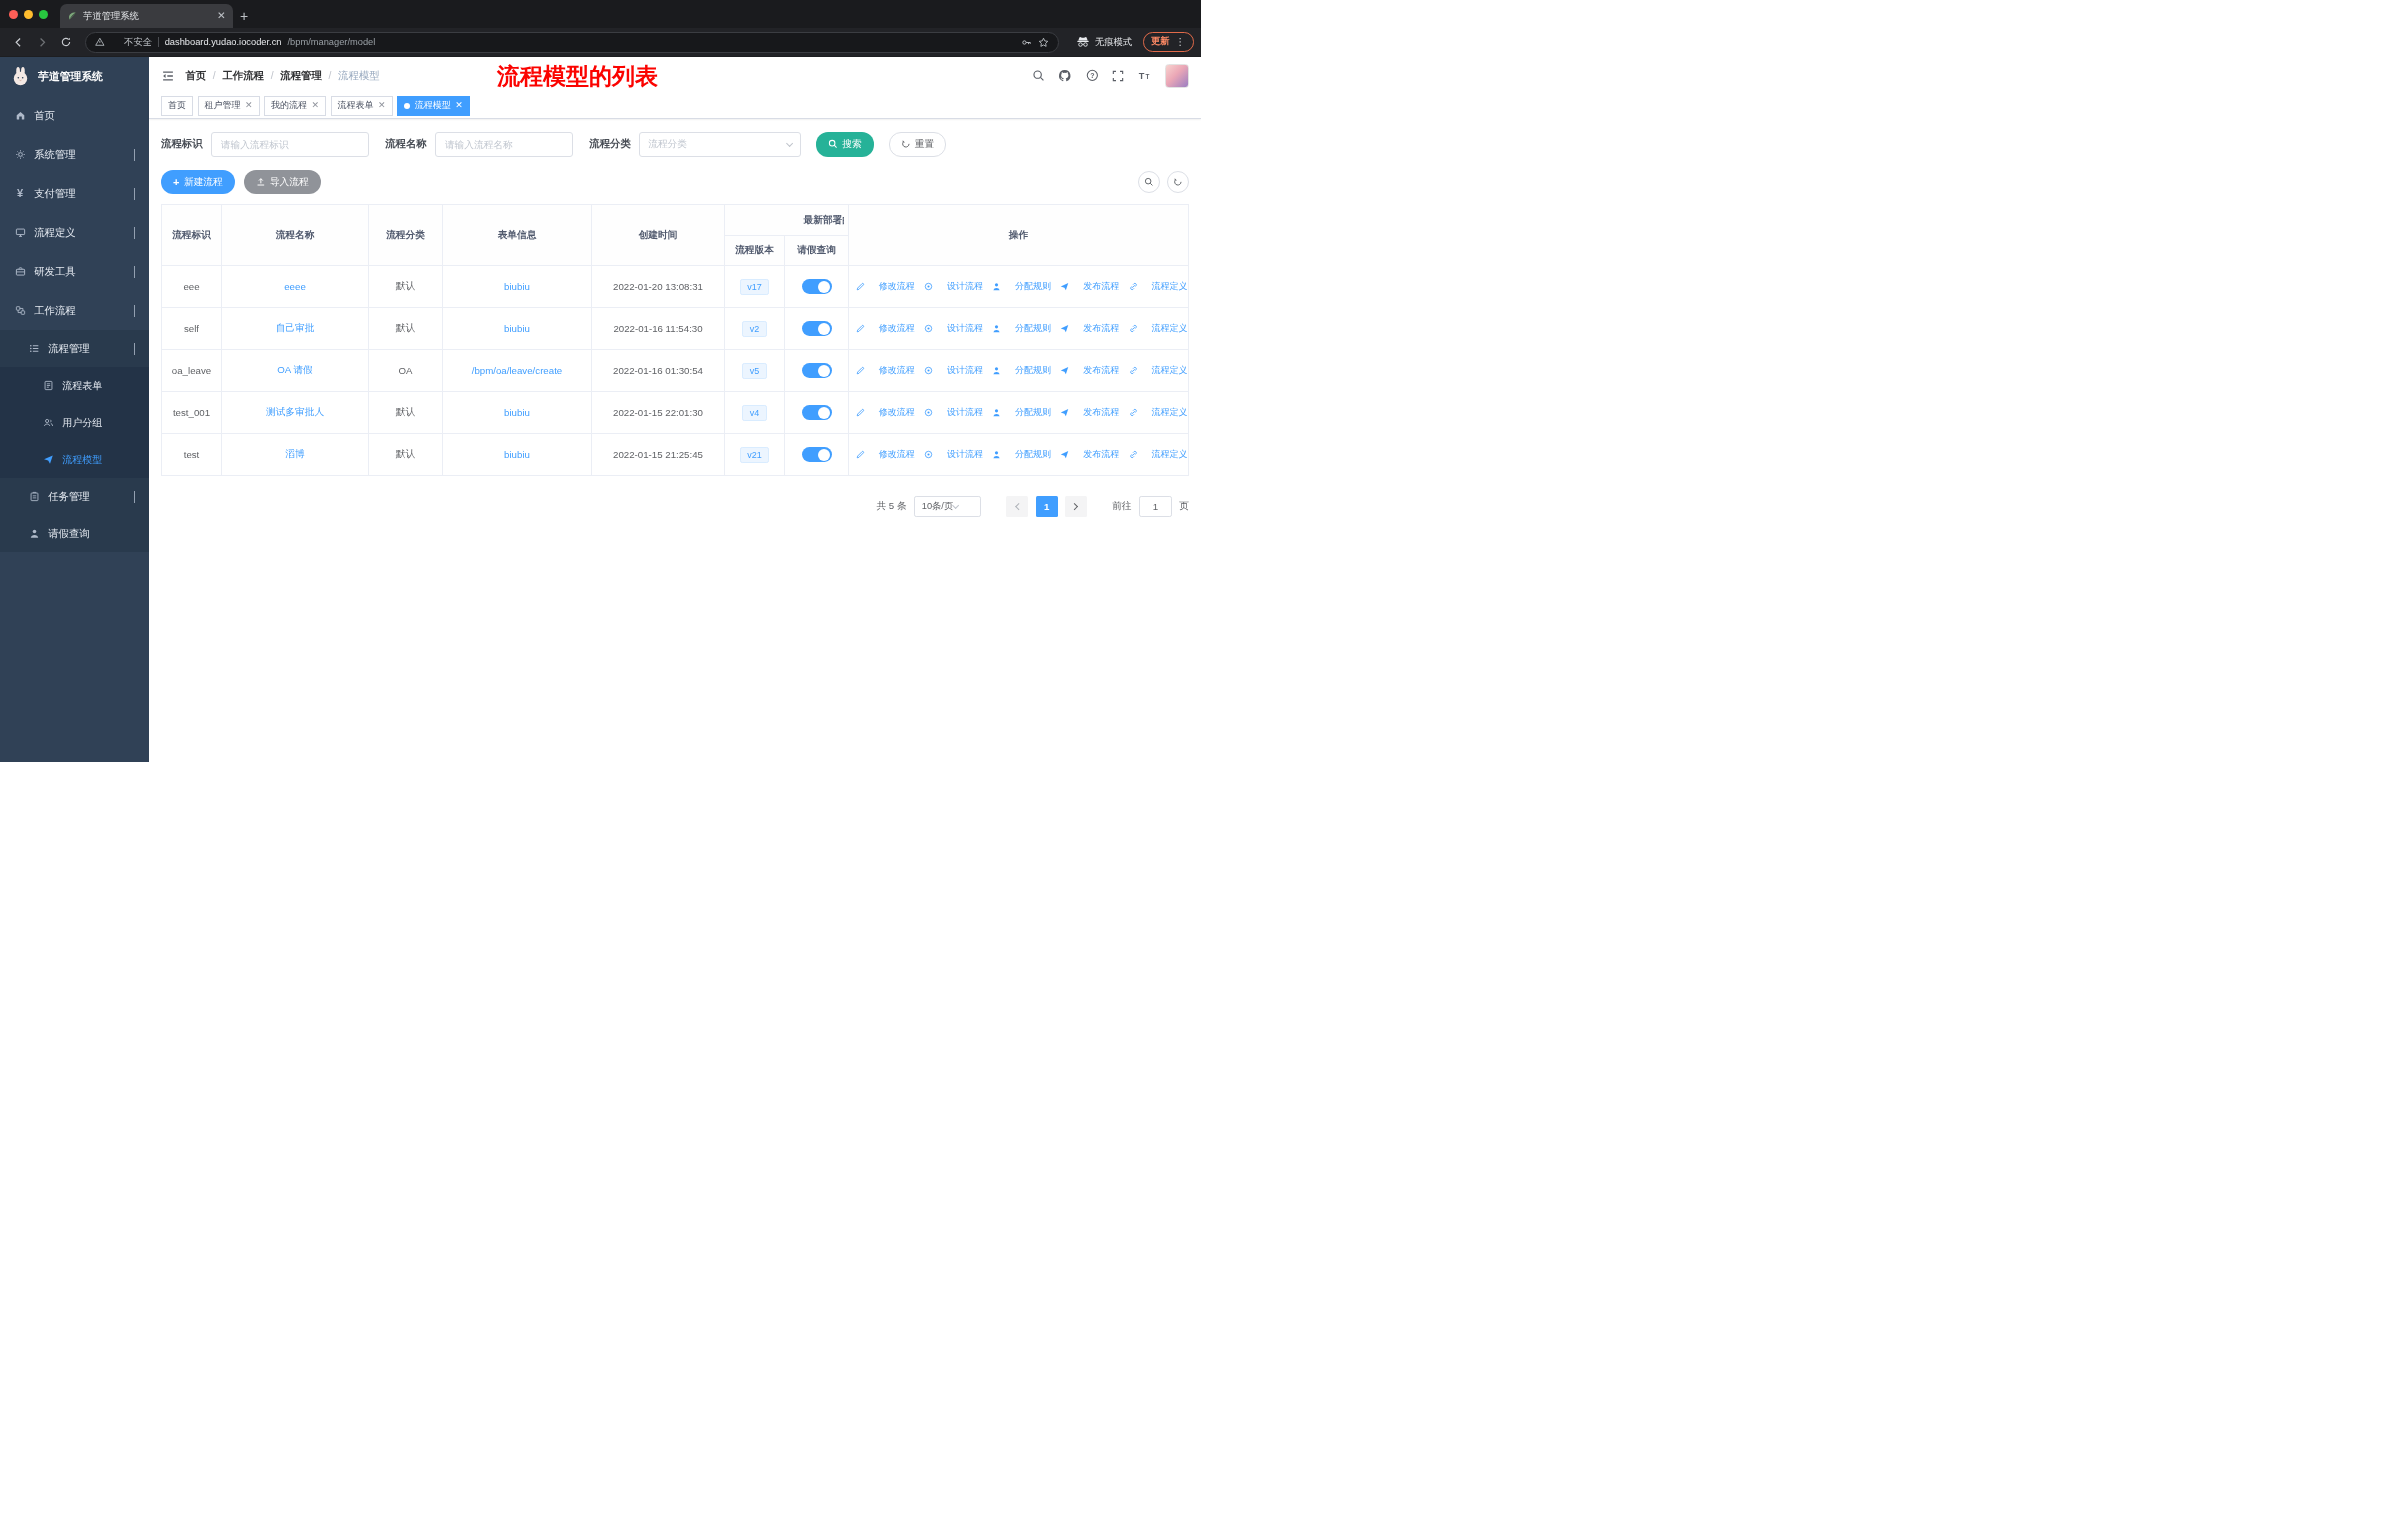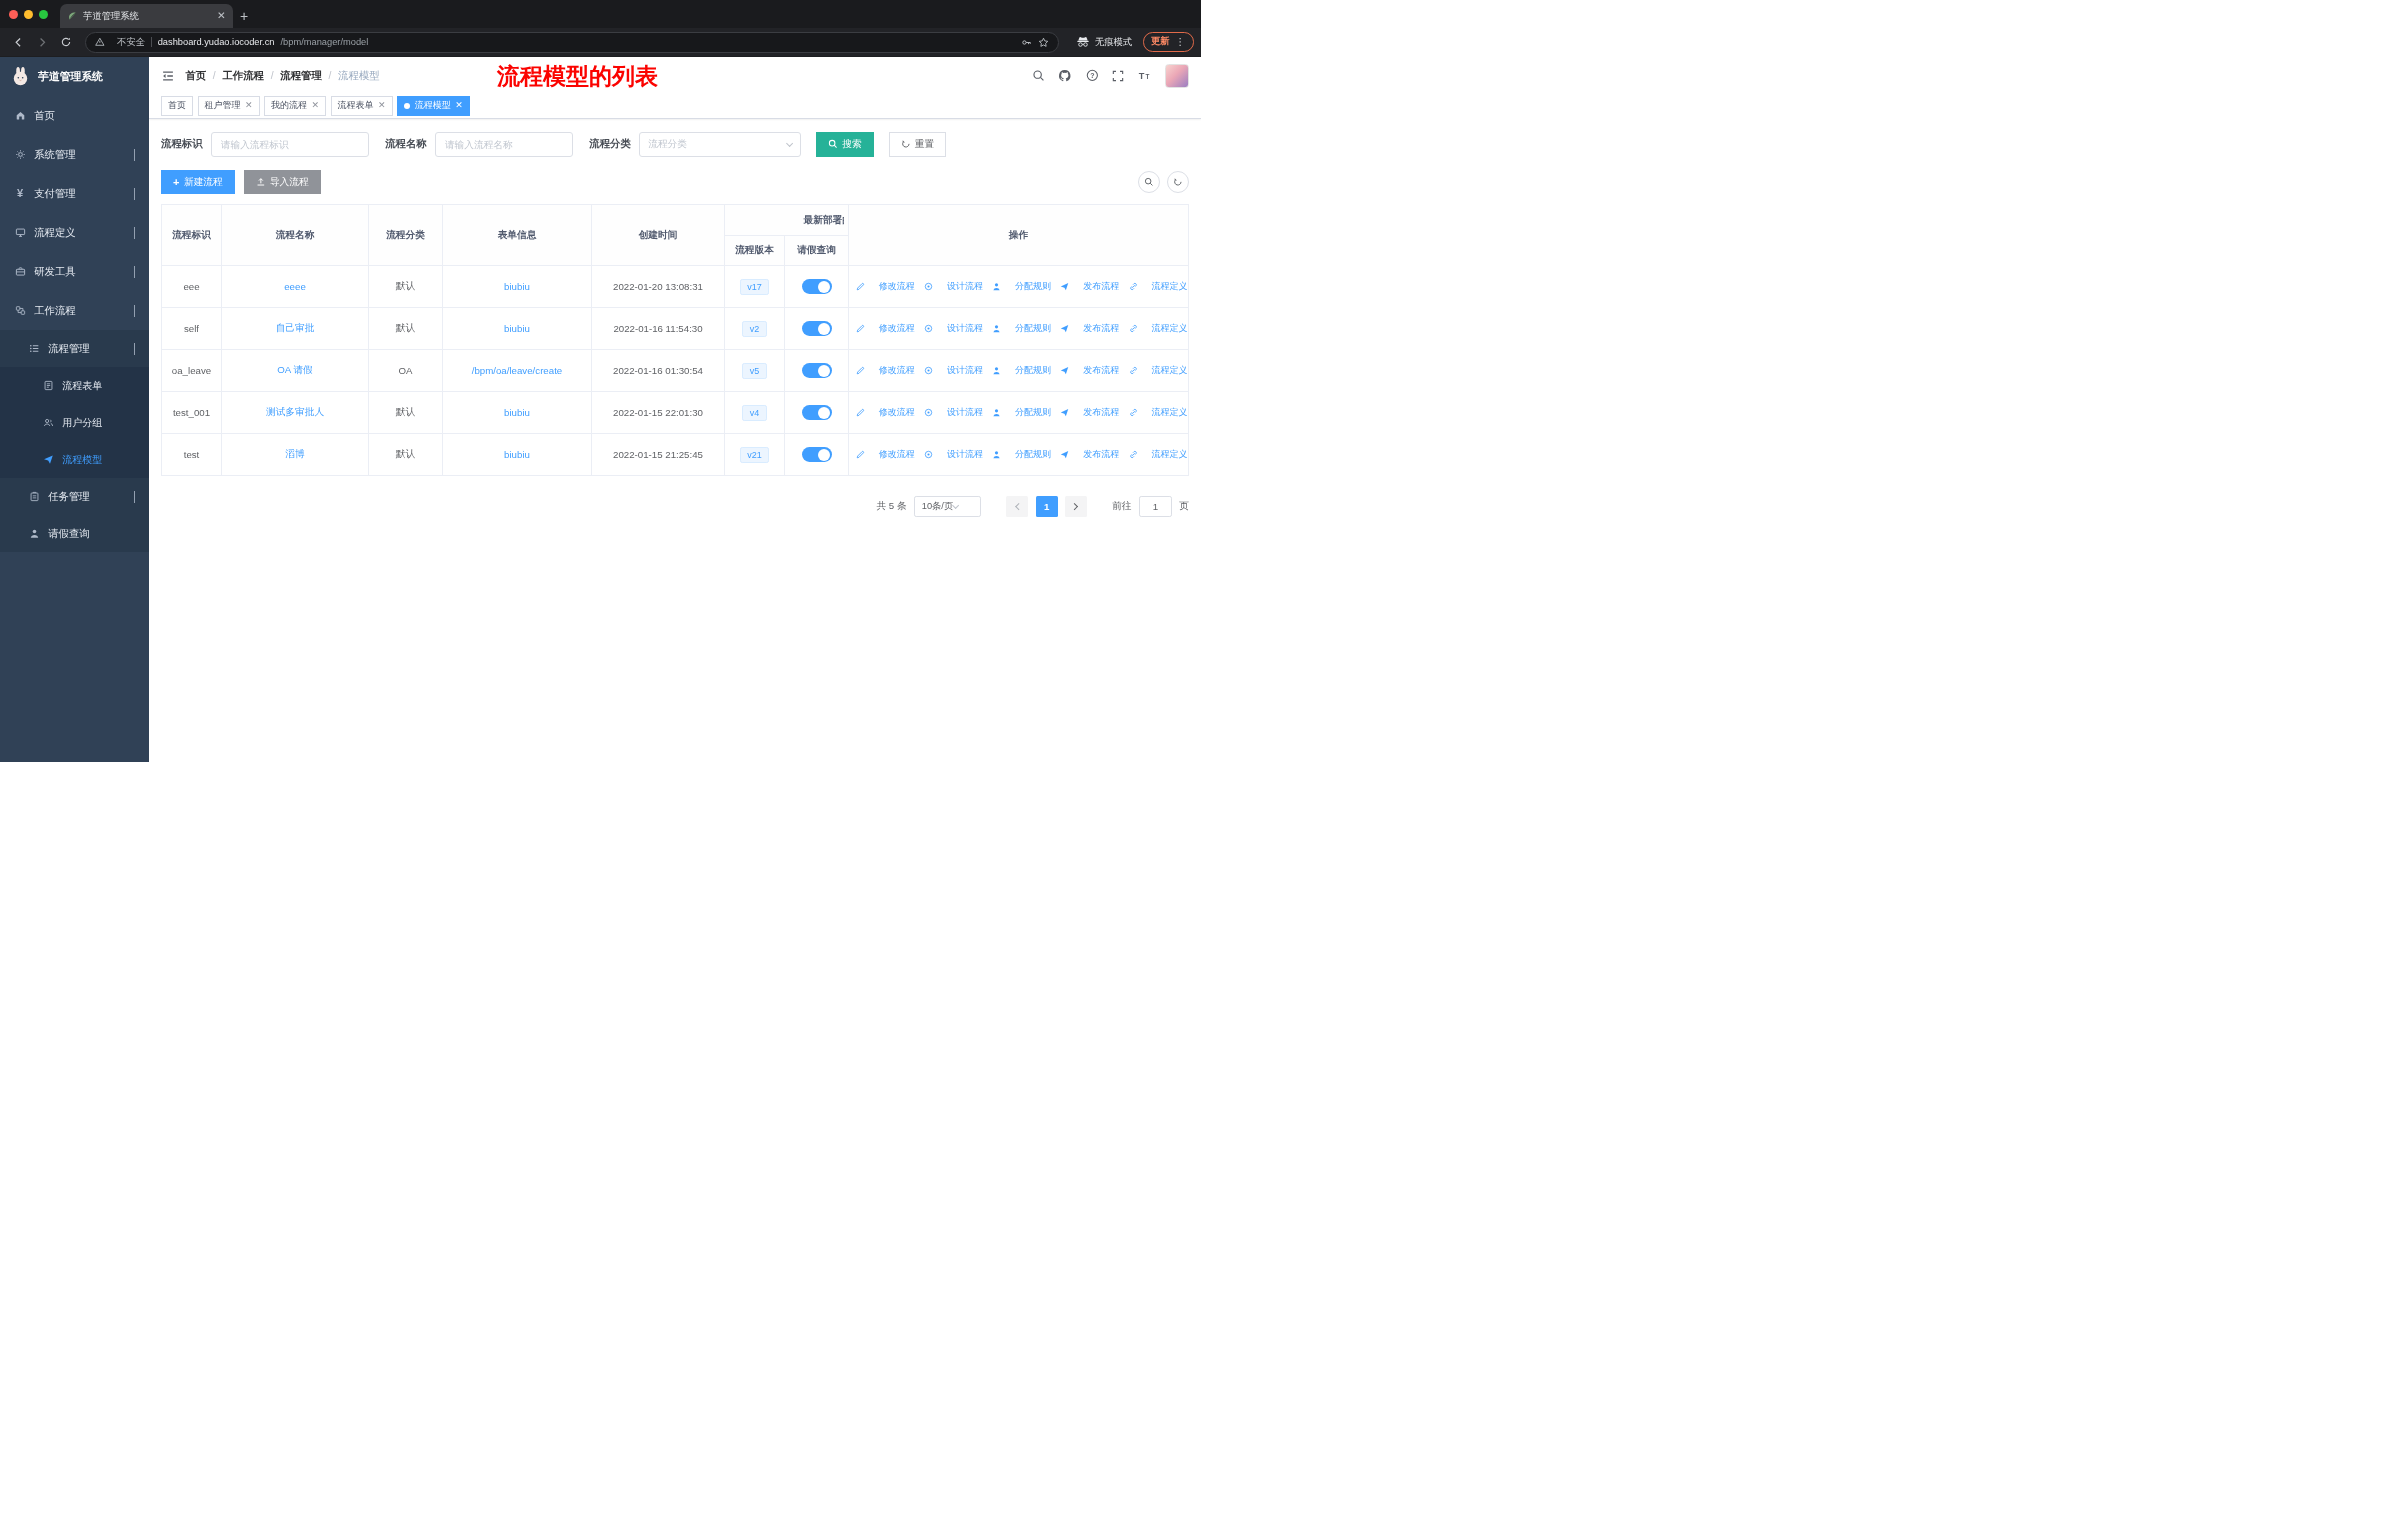--- a/index.html
+++ b/index.html
@@ -16,21 +16,21 @@
 .btab{width:173px;height:24px;background:#3a3b3f;border-radius:6.7px 6.7px 0 0;display:flex;align-items:center;
   gap:6px;padding:0 7.4px;color:#e8eaed;font-size:9.3px}
 .btab .ttl{flex:1;overflow:hidden;white-space:nowrap}
 .tclose{color:#bdc1c6;font-size:10.4px;line-height:1;cursor:default}
 .newtab{width:22px;height:22px;display:flex;align-items:center;justify-content:center;color:#bdc1c6;font-size:14px;margin-bottom:0.7px}
 .toolbar{height:28px;display:flex;align-items:center;padding:0 7.4px;background:#222327;gap:3px}
 .navbtn{width:21px;height:21px;display:flex;align-items:center;justify-content:center;color:#c9ccd1;border-radius:50%}
 .navbtn.dim{color:#6f7276}
 .urlfield{flex:1;height:21px;margin:0 6px;background:#17181b;border:0.7px solid #3b3d42;border-radius:10.4px;
   display:flex;align-items:center;gap:6px;padding:0 9px;color:#e8eaed;font-size:9.3px}
-.sec{color:#bdc1c6;display:flex;align-items:center;gap:12px}
+.sec{color:#bdc1c6;display:flex;align-items:center;gap:19px}
 .vsep{width:0.7px;height:10.4px;background:#4b4d52}
 .host{color:#e8eaed}.path{color:#9aa0a6}
 .urlspacer{flex:1}
 .fieldicon{color:#bdc1c6}
 .incog{display:flex;align-items:center;gap:5.2px;color:#e8eaed;font-size:9.3px;margin:0 7.4px}
 .incog svg{color:#e8eaed}
 .updatepill{height:19.4px;border:1.1px solid #e26b4a;border-radius:9.7px;display:flex;align-items:center;gap:6px;
   padding:0 7.4px;color:#ff8a65;font-size:9.3px;font-weight:700}
 .dots{color:#d7d9dc;font-size:9.7px;letter-spacing:0;font-weight:400}
 
@@ -73,21 +73,21 @@
 
 
 .filters{display:flex;align-items:center;padding:12.7px 12px 6px;font-size:10.4px}
 .flabel{font-weight:700;color:#484d55;margin-right:8.2px;white-space:nowrap}
 .gap{width:16.4px;flex:none}
 .inp{width:158px;height:25px;border:0.7px solid #dcdfe6;border-radius:3px;padding:0 9px;font-size:9.7px;color:#606266;outline:none;background:#fff}
 .inp::placeholder{color:#c0c6cf}
 .selectbox{width:162px;height:25px;border:0.7px solid #dcdfe6;border-radius:3px;display:flex;align-items:center;
   justify-content:space-between;padding:0 8.2px;color:#c0c6cf;font-size:9.7px;background:#fff}
 .caret{width:5.2px;height:5.2px;border-right:1px solid #c0c4cc;border-bottom:1px solid #c0c4cc;transform:rotate(45deg);margin-top:-2.2px}
-.btn{height:25px;border-radius:0;display:inline-flex;align-items:center;gap:4.5px;padding:0 11px;font-size:9.7px;
+.btn{height:25px;border-radius:12px;display:inline-flex;align-items:center;gap:4.5px;padding:0 11px;font-size:9.7px;
   border:0.7px solid transparent;cursor:default;white-space:nowrap}
 .btn-search{background:#26b298;color:#fff;margin-left:15px}
 .btn-reset{background:#fff;border-color:#dcdfe6;color:#606266;margin-left:15px}
 
 
 .actions{display:flex;align-items:center;padding:7.4px 12px 10.4px}
 .btn-create{background:#409eff;color:#fff;height:24px}
 .btn-import{background:#909399;color:#fff;height:24px;margin-left:9px}
 .plus{font-size:11px;font-weight:700;line-height:1}
 .mini{margin-left:auto;display:flex;gap:7.4px}

